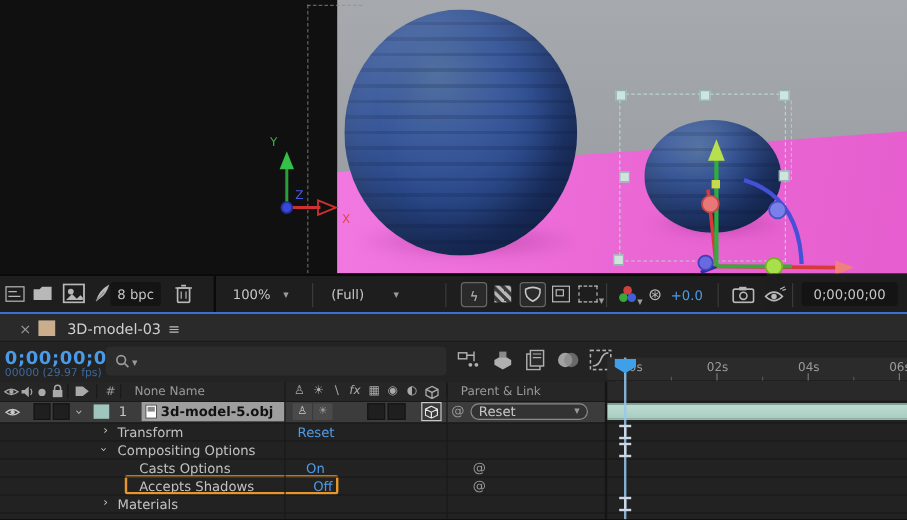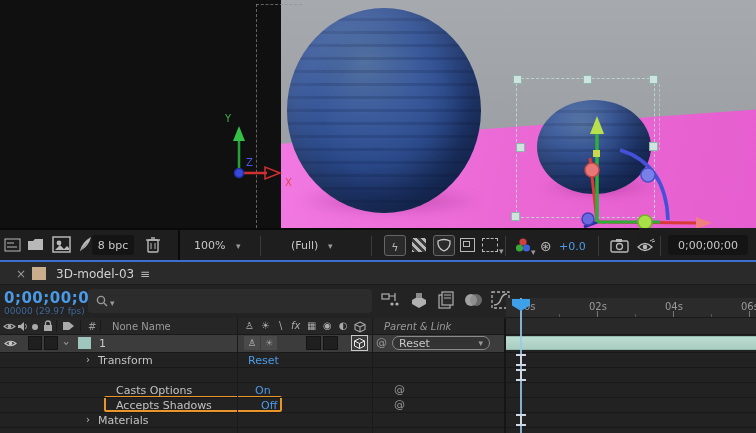--- a/index.html
+++ b/index.html
@@ -165,21 +165,21 @@
       <line x1="0" y1="4" x2="14" y2="4" stroke="#b8b8b8" stroke-width="1.4"></line>
         <line x1="5" y1="2" x2="9" y2="2" stroke="#b8b8b8" stroke-width="1.4"></line>
       <line x1="5" y1="7" x2="5" y2="13" stroke="#b8b8b8"></line>
         <line x1="9" y1="7" x2="9" y2="13" stroke="#b8b8b8"></line>
     </svg>
     <div class="abs" style="left:178px;top:0;width:2px;height:32px;background:#0a0a0a;"></div>
 
     <span class="abs txt" style="left:194px;top:10px;">100%</span>
     <span class="abs chev" style="left:236px;top:11px;">▾</span>
     <div class="abs vdiv" style="left:260px;top:6px;height:20px;"></div>
-    <span class="abs txt" style="left:291px;top:10px;">(Full)</span>
+    <span class="abs txt" style="left:276px;top:10px;">(Full)</span>
     <span class="abs chev" style="left:328px;top:11px;">▾</span>
     <div class="abs vdiv" style="left:371px;top:6px;height:20px;"></div>
 
     <div class="abs" style="left:384px;top:5px;width:22px;height:21px;border:1px solid #666;border-radius:3px;background:#2a2a2a;text-align:center;">
       <span class="icon" style="font-size:11px;line-height:19px;">ϟ</span>
     </div>
     <div class="abs" style="left:412px;top:8px;width:14px;height:14px;background:
       linear-gradient(45deg,#b8b8b8 25%,#3a3a3a 25%,#3a3a3a 50%,#b8b8b8 50%,#b8b8b8 75%,#3a3a3a 75%);background-size:8px 8px;"></div>
     <div class="abs" style="left:433px;top:5px;width:22px;height:21px;border:1px solid #666;border-radius:3px;background:#2a2a2a;">
       <svg width="20" height="19" viewBox="0 0 20 19">
@@ -310,37 +310,44 @@
       <span class="swglyph" style="left:261px;">☀</span>
       <span class="swglyph" style="left:279px;">\</span>
       <span class="swglyph" style="left:291px;font-style:italic;">fx</span>
       <span class="swglyph" style="left:307px;">▦</span>
       <span class="swglyph" style="left:323px;">◉</span>
       <span class="swglyph" style="left:339px;">◐</span>
       <svg class="abs" style="left:354px;top:3px;" width="12" height="12">
         <path d="M6 1 L11 3.5 L11 8.5 L6 11 L1 8.5 L1 3.5 Z M1 3.5 L6 6 L11 3.5 M6 6 L6 11" fill="none" stroke="#aaa" stroke-width="1.1"></path>
       </svg>
       <div class="coldiv" style="left:372px;top:2px;height:12px;"></div>
-      <span class="colhead" style="left:384px;font-style:italic;">Parent &amp; Link</span>
+      <span class="colhead" style="left:384px;">Parent &amp; Link</span>
     </div>
 
     <div id="markerrow" class="abs">
       
     </div>
 
     <div id="layerrow" class="abs">
       <svg class="abs" style="left:4px;top:5px;" width="13" height="9">
         <path d="M1 4.5 Q6.5 0 12 4.5 Q6.5 9 1 4.5 Z" fill="none" stroke="#c8c8c8" stroke-width="1.1"></path>
           <circle cx="6.5" cy="4.5" r="1.8" fill="#c8c8c8"></circle>
       </svg>
       <div class="cellbox" style="left:28px;top:2px;width:14px;height:14px;"></div>
       <div class="cellbox" style="left:44px;top:2px;width:14px;height:14px;"></div>
       <span class="expander chev down" style="left:64px;top:3px;font-size:11px;">›</span>
       <div class="abs" style="left:78px;top:3px;width:13px;height:12px;background:var(--c-swatch);"></div>
       <span class="abs txt" style="left:99px;top:4px;">1</span>
+      <div id="namecell" class="abs">
+        <svg width="10" height="12">
+          <rect x="0.5" y="0.5" width="9" height="11" fill="#fff" stroke="#555"></rect>
+            <rect x="2" y="2" width="6" height="4" fill="#888"></rect>
+        </svg>
+        <span>3d-model-5.obj</span>
+      </div>
       <div class="swcell" style="left:244px;">
         <span style="font-size:9px;color:#ccc;">♙</span>
       </div>
       <div class="swcell" style="left:261px;">
         <span style="font-size:9px;color:#9a9a9a;">☀</span>
       </div>
       <div class="cellbox" style="left:306px;top:2px;width:15px;height:14px;"></div>
       <div class="cellbox" style="left:323px;top:2px;width:15px;height:14px;"></div>
       <div class="abs" style="left:351px;top:1px;width:17px;height:16px;background:#3a3a3a;border:1px solid #c8c8c8;display:flex;align-items:center;justify-content:center;">
         <svg width="11" height="11">
@@ -352,20 +359,24 @@
         <span style="font-size:11px;color:#c8c8c8;">Reset</span>
         <span class="chev">▾</span>
       </div>
     </div>
     <div id="layerbar" class="abs"></div>
 
     <div class="tl-row" style="top:90px;">
       <span class="expander" style="left:86px;">›</span>
       <span class="pname" style="left:98px;">Transform</span>
       <span class="pval" style="left:248px;text-align:center;">Reset</span>
+    </div>
+    <div class="tl-row" style="top:105px;">
+      <span class="expander chev down" style="left:84px;">›</span>
+      <span class="pname" style="left:98px;">Compositing Options</span>
     </div>
     <div class="tl-row" style="top:120px;">
       <span class="pname" style="left:116px;">Casts Options</span>
       <span class="pval" style="left:255px;">On</span>
       <span class="whip" style="left:394px;">@</span>
     </div>
     <div class="tl-row" style="top:135px;">
       <span class="pname" style="left:116px;">Accepts Shadows</span>
       <span class="pval" style="left:261px;">Off</span>
       <span class="whip" style="left:394px;">@</span>

